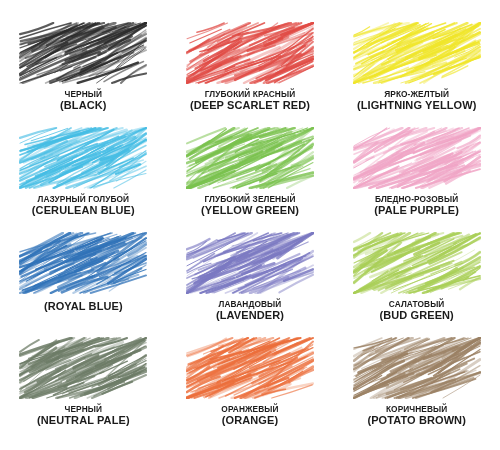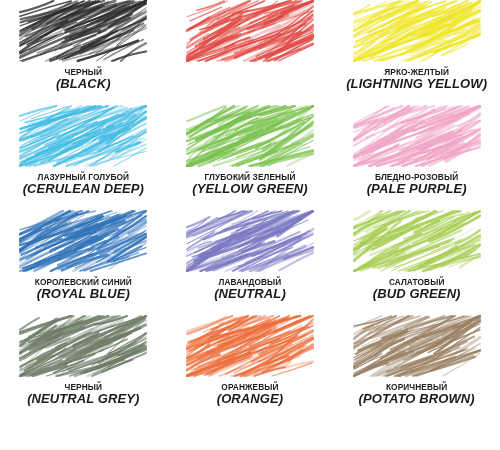--- a/index.html
+++ b/index.html
@@ -14,20 +14,21 @@
     font-family: "Liberation Sans", "DejaVu Sans", sans-serif;
     overflow: hidden;
   }
   #chart {
     width: 500px;
     height: 450px;
     display: grid;
     grid-template-columns: repeat(3, 1fr);
     grid-template-rows: repeat(4, 105px);
     align-content: start;
+    padding-top: 22px;
     box-sizing: border-box;
   }
   .swatch-cell {
     display: flex;
     flex-direction: column;
     align-items: center;
     justify-content: flex-start;
   }
   .swatch-art {
     width: 128px;
@@ -42,22 +43,21 @@
   .label-ru,
   .label-en {
     display: block;
     font-weight: bold;
     font-size: 8.3px;
     letter-spacing: 0.1px;
     color: #1b1b1b;
     white-space: nowrap;
   }
   .label-en {
-    font-size: 13px;
-    font-style: italic;
+    font-size: 11px;
   }
 </style>
 </head>
 <body style="background: rgb(255, 255, 255);">
 
 <div id="chart">
     <div class="swatch-cell">
       <svg viewBox="0 0 128 62" width="128" height="62" class="swatch-art">
         <g stroke="#2b2b2b" fill="none" stroke-linecap="round">
           <path d="M50.6,36.9 Q90.3,20.2 127.0,3.8" stroke-width="1.49" stroke-opacity="0.65"></path>
@@ -285,20 +285,24 @@
           <path d="M100.6,43.9 Q113.7,30.6 127.0,19.8" stroke-width="1.89" stroke-opacity="0.70"></path>
           <path d="M63.2,31.9 Q95.0,18.6 127.0,3.9" stroke-width="1.59" stroke-opacity="0.33"></path>
           <path d="M13.6,43.1 Q51.7,30.5 85.6,19.2" stroke-width="1.88" stroke-opacity="0.46"></path>
           <path d="M15.2,49.8 Q45.1,34.7 74.7,22.3" stroke-width="2.53" stroke-opacity="0.38"></path>
           <path d="M77.7,24.1 Q97.9,19.3 118.5,10.6" stroke-width="1.30" stroke-opacity="0.40"></path>
           <path d="M11.0,10.2 Q26.2,6.7 38.2,1.0" stroke-width="1.61" stroke-opacity="0.76"></path>
           <path d="M98.1,46.9 Q110.9,38.3 127.0,26.1" stroke-width="1.90" stroke-opacity="0.56"></path>
           <path d="M36.4,59.8 Q82.5,46.0 126.9,29.5" stroke-width="2.49" stroke-opacity="0.53"></path>
         </g>
       </svg>
+      <div class="swatch-labels">
+        <span class="label-ru">ГЛУБОКИЙ КРАСНЫЙ</span>
+        <span class="label-en">(DEEP SCARLET RED)</span>
+      </div>
     </div>
     <div class="swatch-cell">
       <svg viewBox="0 0 128 62" width="128" height="62" class="swatch-art">
         <g stroke="#f0e62a" fill="none" stroke-linecap="round">
           <path d="M18.4,38.4 Q39.8,28.9 63.3,17.8" stroke-width="1.00" stroke-opacity="0.67"></path>
           <path d="M1.0,59.6 Q30.2,40.7 58.3,21.0" stroke-width="1.50" stroke-opacity="0.67"></path>
           <path d="M43.3,28.4 Q79.6,16.6 114.3,1.0" stroke-width="2.55" stroke-opacity="0.78"></path>
           <path d="M1.0,57.8 Q30.8,34.7 59.0,10.5" stroke-width="2.24" stroke-opacity="0.47"></path>
           <path d="M12.6,32.8 Q42.4,18.8 73.5,7.6" stroke-width="0.92" stroke-opacity="0.47"></path>
           <path d="M28.5,61.0 Q70.3,46.8 111.5,28.9" stroke-width="1.92" stroke-opacity="0.62"></path>
@@ -523,21 +527,21 @@
           <path d="M1.0,57.5 Q33.5,45.5 64.9,30.0" stroke-width="1.77" stroke-opacity="0.75"></path>
           <path d="M41.1,47.3 Q60.6,36.5 76.9,27.8" stroke-width="2.16" stroke-opacity="0.69"></path>
           <path d="M90.8,53.7 Q110.8,41.2 127.0,25.8" stroke-width="1.30" stroke-opacity="0.52"></path>
           <path d="M29.9,41.9 Q48.7,32.3 63.6,26.8" stroke-width="1.22" stroke-opacity="0.76"></path>
           <path d="M53.2,38.7 Q69.3,34.1 81.2,26.7" stroke-width="1.71" stroke-opacity="0.81"></path>
           <path d="M94.9,61.0 Q110.4,52.9 127.0,42.9" stroke-width="1.20" stroke-opacity="0.54"></path>
         </g>
       </svg>
       <div class="swatch-labels">
         <span class="label-ru">ЛАЗУРНЫЙ ГОЛУБОЙ</span>
-        <span class="label-en">(CERULEAN DEEP)</span>
+        <span class="label-en">(CERULEAN BLUE)</span>
       </div>
     </div>
     <div class="swatch-cell">
       <svg viewBox="0 0 128 62" width="128" height="62" class="swatch-art">
         <g stroke="#7ac24e" fill="none" stroke-linecap="round">
           <path d="M74.2,54.0 Q102.0,37.6 127.0,17.6" stroke-width="2.60" stroke-opacity="0.69"></path>
           <path d="M1.0,61.0 Q21.5,40.7 45.7,20.6" stroke-width="2.00" stroke-opacity="0.68"></path>
           <path d="M12.6,61.0 Q45.9,47.0 83.1,36.5" stroke-width="2.85" stroke-opacity="0.62"></path>
           <path d="M51.0,61.0 Q64.3,53.5 81.5,45.0" stroke-width="1.12" stroke-opacity="0.37"></path>
           <path d="M31.3,26.1 Q49.8,15.0 65.3,7.8" stroke-width="2.18" stroke-opacity="0.81"></path>
@@ -882,21 +886,20 @@
           <path d="M59.5,22.5 Q84.4,15.4 107.2,5.8" stroke-width="1.66" stroke-opacity="0.78"></path>
           <path d="M39.7,43.7 Q57.1,35.9 77.9,25.7" stroke-width="1.59" stroke-opacity="0.88"></path>
           <path d="M46.0,25.7 Q81.4,14.7 114.1,1.0" stroke-width="2.67" stroke-opacity="0.84"></path>
           <path d="M66.1,61.0 Q94.9,45.9 123.9,29.6" stroke-width="1.29" stroke-opacity="0.38"></path>
           <path d="M1.0,39.6 Q29.4,21.0 58.0,3.7" stroke-width="2.73" stroke-opacity="0.76"></path>
           <path d="M31.8,61.0 Q50.2,51.6 73.3,44.6" stroke-width="2.47" stroke-opacity="0.86"></path>
           <path d="M28.5,20.8 Q63.2,9.3 93.2,1.0" stroke-width="1.36" stroke-opacity="0.56"></path>
         </g>
       </svg>
       <div class="swatch-labels">
-        <span class="label-ru">КОРОЛЕВСКИЙ СИНИЙ</span>
         <span class="label-en">(ROYAL BLUE)</span>
       </div>
     </div>
     <div class="swatch-cell">
       <svg viewBox="0 0 128 62" width="128" height="62" class="swatch-art">
         <g stroke="#7b79c2" fill="none" stroke-linecap="round">
           <path d="M66.8,56.4 Q88.3,46.7 114.7,38.5" stroke-width="0.81" stroke-opacity="0.72"></path>
           <path d="M85.5,24.8 Q100.3,17.8 115.9,8.4" stroke-width="2.75" stroke-opacity="0.70"></path>
           <path d="M44.1,28.9 Q60.3,19.9 78.9,13.4" stroke-width="2.26" stroke-opacity="0.37"></path>
           <path d="M55.9,61.0 Q80.4,51.6 102.0,45.2" stroke-width="2.60" stroke-opacity="0.52"></path>
@@ -1003,21 +1006,21 @@
           <path d="M74.0,30.3 Q98.0,14.1 127.0,1.0" stroke-width="1.53" stroke-opacity="0.72"></path>
           <path d="M59.1,53.0 Q86.6,40.0 115.0,28.0" stroke-width="1.44" stroke-opacity="0.69"></path>
           <path d="M27.3,37.9 Q47.3,29.0 65.4,19.3" stroke-width="1.29" stroke-opacity="0.74"></path>
           <path d="M66.5,45.9 Q88.7,35.9 115.8,26.3" stroke-width="2.53" stroke-opacity="0.76"></path>
           <path d="M53.3,40.2 Q87.2,25.7 122.1,10.0" stroke-width="1.33" stroke-opacity="0.68"></path>
           <path d="M58.7,24.8 Q82.3,14.2 102.6,3.1" stroke-width="2.81" stroke-opacity="0.57"></path>
         </g>
       </svg>
       <div class="swatch-labels">
         <span class="label-ru">ЛАВАНДОВЫЙ</span>
-        <span class="label-en">(NEUTRAL)</span>
+        <span class="label-en">(LAVENDER)</span>
       </div>
     </div>
     <div class="swatch-cell">
       <svg viewBox="0 0 128 62" width="128" height="62" class="swatch-art">
         <g stroke="#a9cf57" fill="none" stroke-linecap="round">
           <path d="M1.0,61.0 Q19.3,49.8 35.0,39.0" stroke-width="1.61" stroke-opacity="0.73"></path>
           <path d="M76.0,54.6 Q91.3,44.4 109.6,36.2" stroke-width="0.90" stroke-opacity="0.70"></path>
           <path d="M74.5,29.1 Q103.1,14.0 127.0,1.0" stroke-width="1.36" stroke-opacity="0.91"></path>
           <path d="M19.0,48.8 Q40.8,36.6 67.4,23.5" stroke-width="0.99" stroke-opacity="0.77"></path>
           <path d="M35.1,23.3 Q59.4,13.0 82.5,1.0" stroke-width="2.60" stroke-opacity="0.86"></path>
@@ -1243,21 +1246,21 @@
           <path d="M54.3,44.7 Q89.4,26.4 122.3,6.5" stroke-width="1.41" stroke-opacity="0.40"></path>
           <path d="M85.0,50.5 Q102.1,41.8 117.2,33.5" stroke-width="1.07" stroke-opacity="0.37"></path>
           <path d="M38.5,61.0 Q67.1,50.1 99.8,39.5" stroke-width="1.29" stroke-opacity="0.86"></path>
           <path d="M86.0,22.6 Q104.4,12.5 127.0,1.0" stroke-width="2.14" stroke-opacity="0.76"></path>
           <path d="M8.2,31.0 Q36.1,21.5 67.6,11.6" stroke-width="1.14" stroke-opacity="0.30"></path>
           <path d="M85.2,41.7 Q106.4,22.2 127.0,3.0" stroke-width="1.52" stroke-opacity="0.58"></path>
         </g>
       </svg>
       <div class="swatch-labels">
         <span class="label-ru">ЧЕРНЫЙ</span>
-        <span class="label-en">(NEUTRAL GREY)</span>
+        <span class="label-en">(NEUTRAL PALE)</span>
       </div>
     </div>
     <div class="swatch-cell">
       <svg viewBox="0 0 128 62" width="128" height="62" class="swatch-art">
         <g stroke="#ec6f3c" fill="none" stroke-linecap="round">
           <path d="M89.4,15.6 Q104.1,9.5 123.8,1.0" stroke-width="1.92" stroke-opacity="0.75"></path>
           <path d="M47.8,32.2 Q69.2,20.3 90.8,7.7" stroke-width="1.65" stroke-opacity="0.72"></path>
           <path d="M103.4,44.7 Q113.3,38.1 127.0,32.7" stroke-width="2.87" stroke-opacity="0.66"></path>
           <path d="M23.4,49.2 Q56.9,35.5 88.5,25.0" stroke-width="2.46" stroke-opacity="0.30"></path>
           <path d="M29.2,51.4 Q65.4,31.6 104.0,15.8" stroke-width="1.34" stroke-opacity="0.74"></path>

